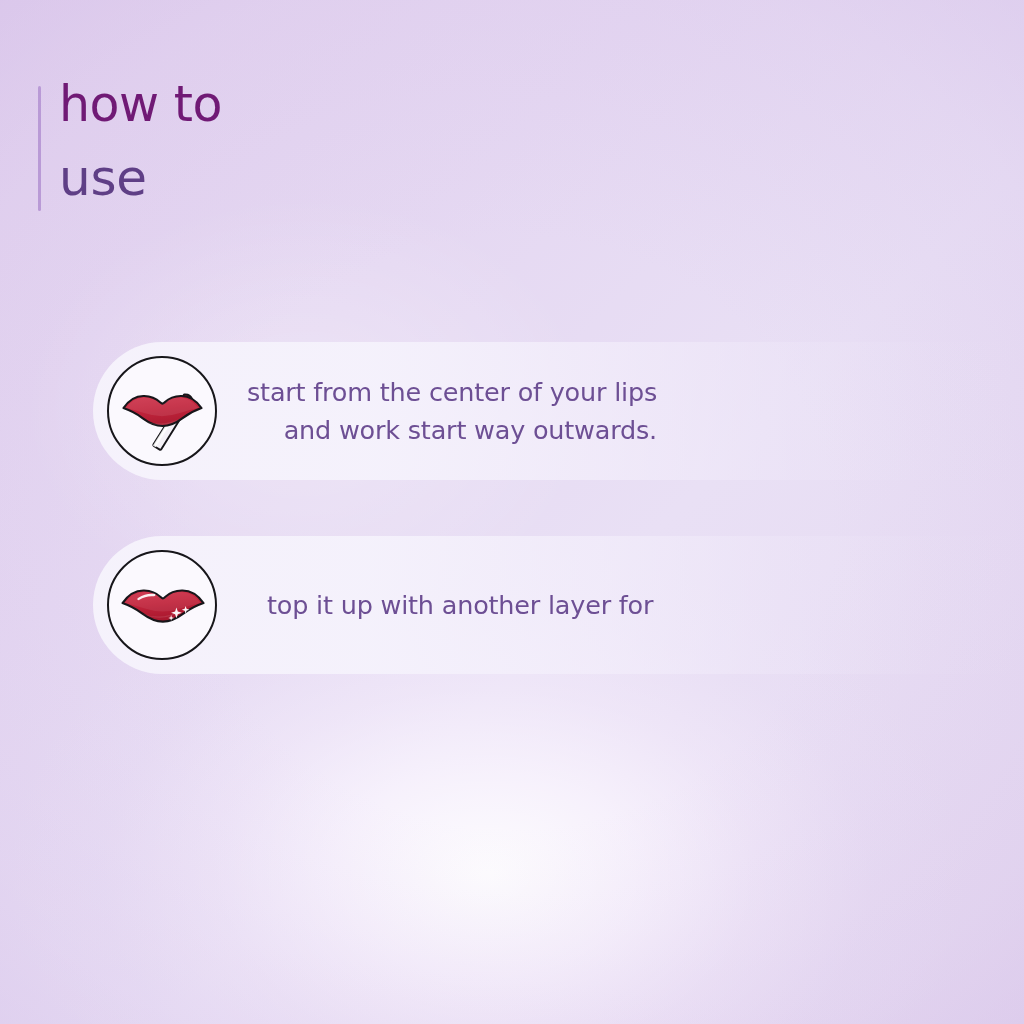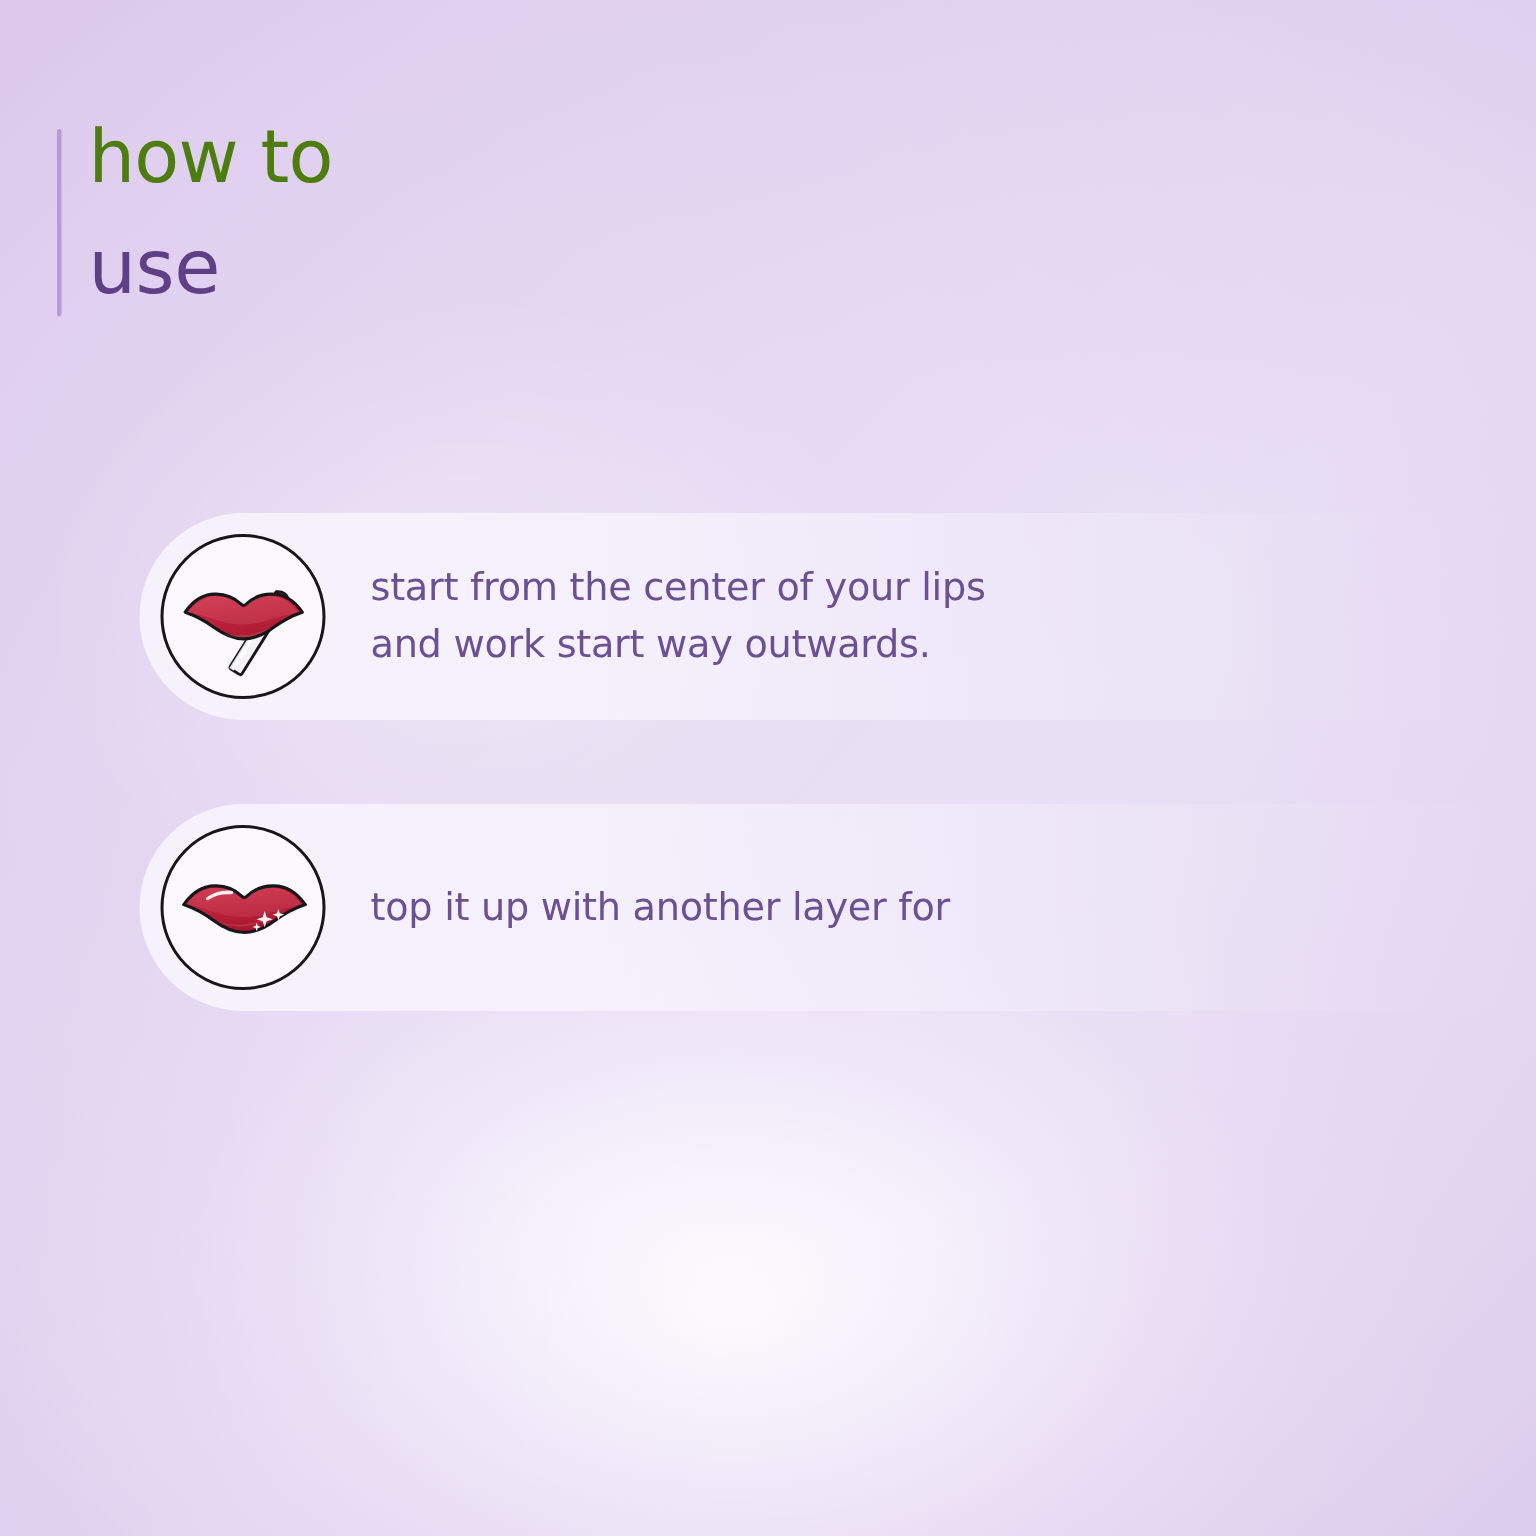--- a/index.html
+++ b/index.html
@@ -81,21 +81,21 @@
     display: block;
     padding-top: 0;
   }
   .heading-line1 {
     display: block;
     font-family: "DejaVu Sans", sans-serif;
     font-size: 49px;
     font-weight: 400;
     line-height: 1.02;
     letter-spacing: -0.5px;
-    color: #4d7c0f;
+    color: #701a75;
   }
   .heading-line2 {
     display: block;
     font-family: "DejaVu Sans", sans-serif;
     font-size: 50px;
     font-weight: 400;
     line-height: 1.12;
     letter-spacing: -0.3px;
     color: #5f3f86;
     margin-top: 20px;
@@ -117,20 +117,21 @@
     background: linear-gradient(to right,
                 rgba(246,243,252,0.97) 0%,
                 rgba(245,242,252,0.95) 30%,
                 rgba(243,238,251,0.72) 55%,
                 rgba(239,232,249,0.38) 75%,
                 rgba(235,227,246,0.10) 90%,
                 rgba(232,223,244,0.0) 100%);
   }
   .step-card.second {
     margin-top: 56px;
+    gap: 20px;
   }
 
   .step-icon {
     flex: 0 0 auto;
     width: 110px;
     height: 110px;
     margin-left: 14px;
     border-radius: 50%;
     background: #fbf9fe;
     border: 2.6px solid #17161a;
@@ -148,20 +149,21 @@
 
   .step-text {
     margin-left: 30px;
     font-family: "DejaVu Sans", sans-serif;
     font-size: 25.5px;
     line-height: 1.5;
     font-weight: 400;
     color: #6d4f94;
     letter-spacing: -0.2px;
     max-width: 540px;
+    text-align: right;
   }
   .step-text .tline {
     display: block;
     white-space: nowrap;
   }
 </style>
 </head>
 <body>
 
 <div id="canvas">

